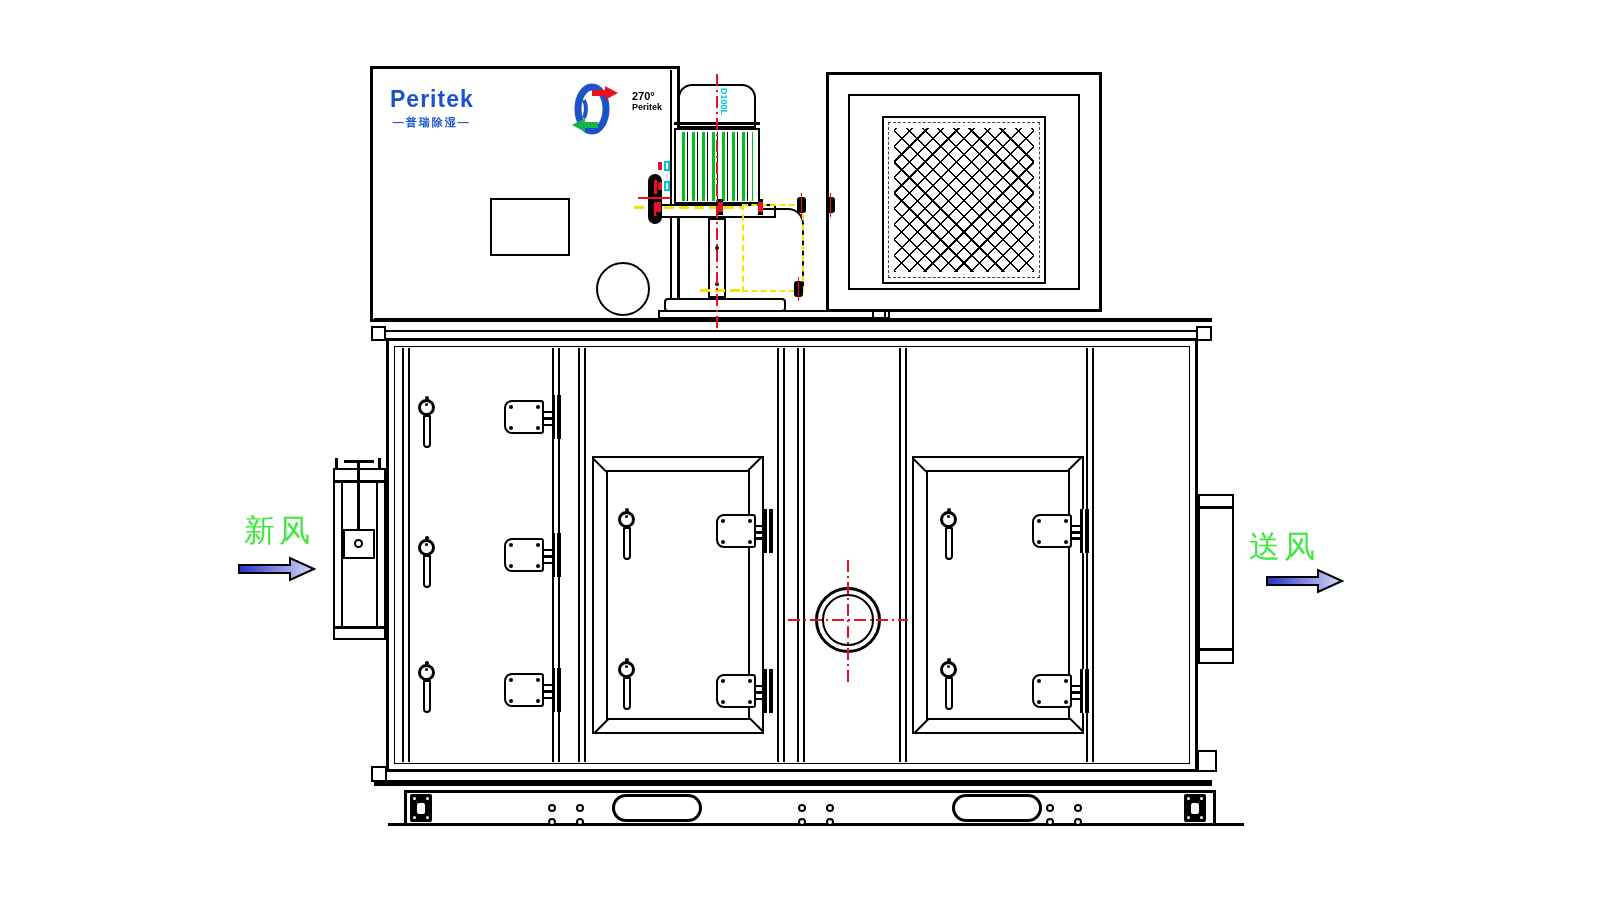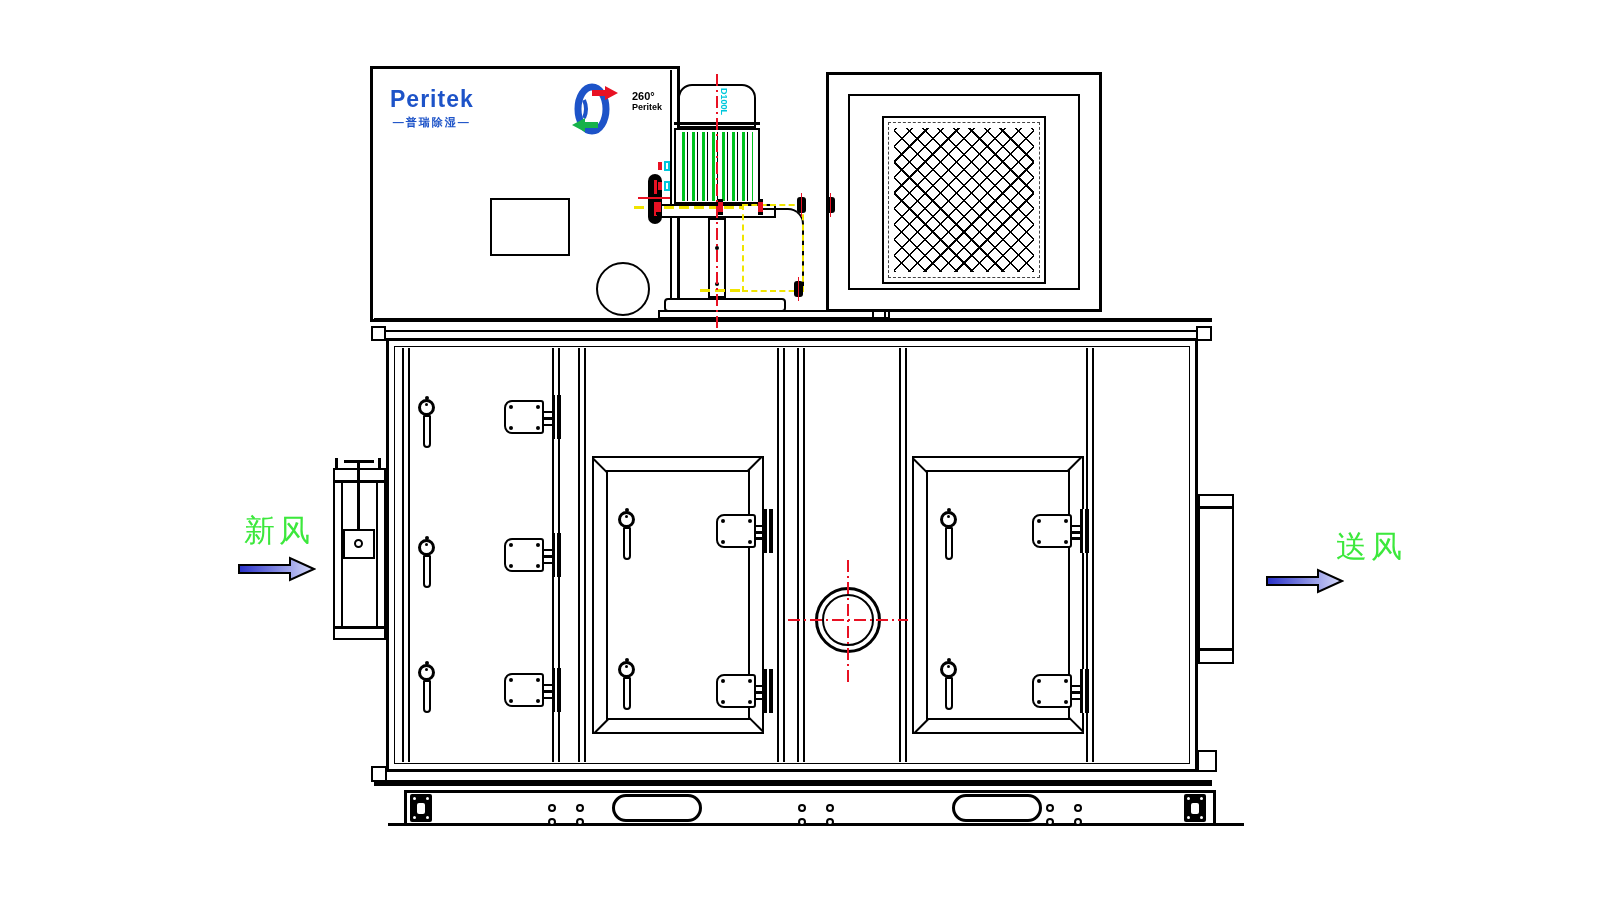--- a/index.html
+++ b/index.html
@@ -38,21 +38,21 @@
     <div class="brand" style="font-size:11px;letter-spacing:2px;margin-top:2px;text-align:center;">—普瑞除湿—</div>
   </div>
 
   <svg class="abs" style="left:562px;top:82px;z-index:5;" width="66" height="54" viewBox="0 0 66 54">
     <ellipse cx="30" cy="27" rx="14" ry="22" fill="none" stroke="#1d53c8" stroke-width="7"></ellipse>
     <path d="M22 18 q4 9 0 18" fill="none" stroke="#1d53c8" stroke-width="4"></path>
     <path d="M30 8 H43 V4 L56 11 L43 18 V14 H30 Z" fill="#e81123"></path>
     <path d="M36 40 H23 V36 L10 43 L23 50 V46 H36 Z" fill="#17b24a"></path>
   </svg>
   <div class="abs" style="left:632px;top:90px;color:#000;z-index:5;">
-    <div style="font-size:11px;font-weight:bold;">260°</div>
+    <div style="font-size:11px;font-weight:bold;">270°</div>
     <div style="font-size:9px;font-weight:bold;">Peritek</div>
   </div>
 
   <div class="b" style="left:490px;top:198px;width:80px;height:58px;"></div>
   <div class="b" style="left:596px;top:262px;width:54px;height:54px;border-radius:50%;"></div>
 
   <div class="b" style="left:678px;top:84px;width:78px;height:44px;border-radius:14px 14px 0 0;"></div>
   <div class="ln" style="left:674px;top:122px;width:86px;height:3px;"></div>
   <div class="b" style="left:674px;top:128px;width:86px;height:76px;"></div>
   <div class="fins" style="left:682px;top:132px;width:71px;height:69px;"></div>
@@ -135,21 +135,21 @@
   <svg class="abs" style="left:238px;top:556px;" width="78" height="26" viewBox="0 0 78 26">
     <defs>
         <linearGradient id="ag1" x1="0" y1="0" x2="1" y2="0">
       <stop offset="0" stop-color="#2830c8"></stop>
           <stop offset="1" stop-color="#d8dcfa"></stop>
         </linearGradient>
       </defs>
     <path d="M1 9 H52 V2 L76 13 L52 24 V17 H1 Z" fill="url(#ag1)" stroke="#000" stroke-width="2"></path>
   </svg>
 
-  <div class="cjk-label" style="left:1336px;top:526px;">送风</div>
+  <div class="cjk-label" style="left:1249px;top:526px;">送风</div>
   <svg class="abs" style="left:1266px;top:568px;" width="78" height="26" viewBox="0 0 78 26">
     <defs>
         <linearGradient id="ag2" x1="0" y1="0" x2="1" y2="0">
       <stop offset="0" stop-color="#2830c8"></stop>
           <stop offset="1" stop-color="#d8dcfa"></stop>
         </linearGradient>
       </defs>
     <path d="M1 9 H52 V2 L76 13 L52 24 V17 H1 Z" fill="url(#ag2)" stroke="#000" stroke-width="2"></path>
   </svg>
 

